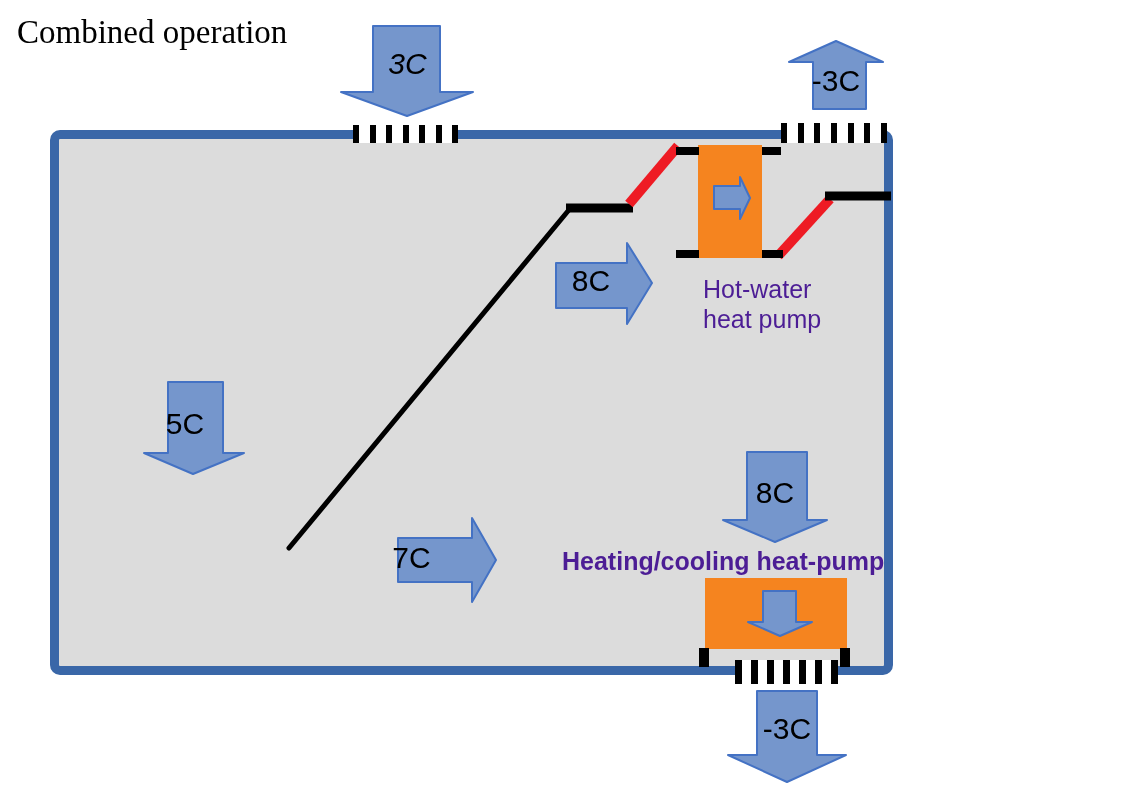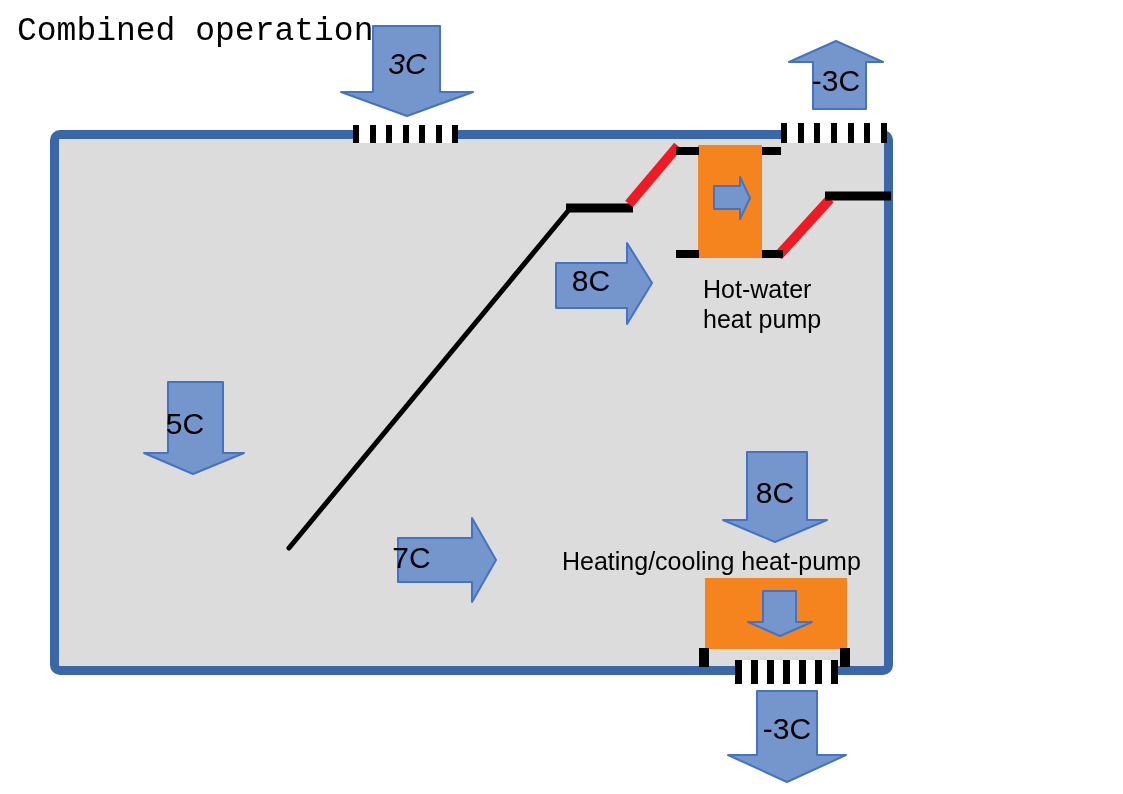--- a/index.html
+++ b/index.html
@@ -8,21 +8,21 @@
     width:1123px;height:794px;
     background:#ffffff;
     overflow:hidden;
     font-family:"Liberation Sans", sans-serif;
   }
   .abs{position:absolute;}
 
   
   #title{
     left:17px;top:12px;
-    font-family:Liberation Mono, monospace;
+    font-family:Liberation Serif, serif;
     font-size:33px;line-height:40px;color:#000;
     white-space:nowrap;
   }
 
   
   #room{
     left:50px;top:130px;width:843px;height:545px;
     box-sizing:border-box;
     border:9px solid var(--room-border);
     background:var(--room-fill);
@@ -64,32 +64,32 @@
   }
 
   
   .flow-label{
     z-index:8;
     font-size:30px;color:#000;
     text-align:center;white-space:nowrap;
   }
   .pump-label{
     z-index:8;
-    font-size:25px;line-height:30px;color:#000000;
+    font-size:25px;line-height:30px;color:#4c1d95;
     white-space:nowrap;
   }
   #lbl-3c{left:340px;top:47px;width:135px;font-style:italic;}
   #lbl-neg3c-top{left:787px;top:64px;width:98px;}
   #lbl-5c{left:134px;top:407px;width:102px;}
   #lbl-8c-right{left:555px;top:264px;width:72px;}
   #lbl-7c{left:374px;top:541px;width:75px;}
   #lbl-8c-down{left:722px;top:476px;width:106px;}
   #lbl-neg3c-bottom{left:727px;top:712px;width:120px;}
   #lbl-pump-hot{left:703px;top:274px;}
-  #lbl-pump-heating{left:562px;top:546px;}
+  #lbl-pump-heating{left:562px;top:546px;font-weight:bold;}
 </style>
 </head>
 <body>
 
 <div id="canvas">
 
   <div id="title" class="abs">
     <div>Combined operation</div>
   </div>
 

